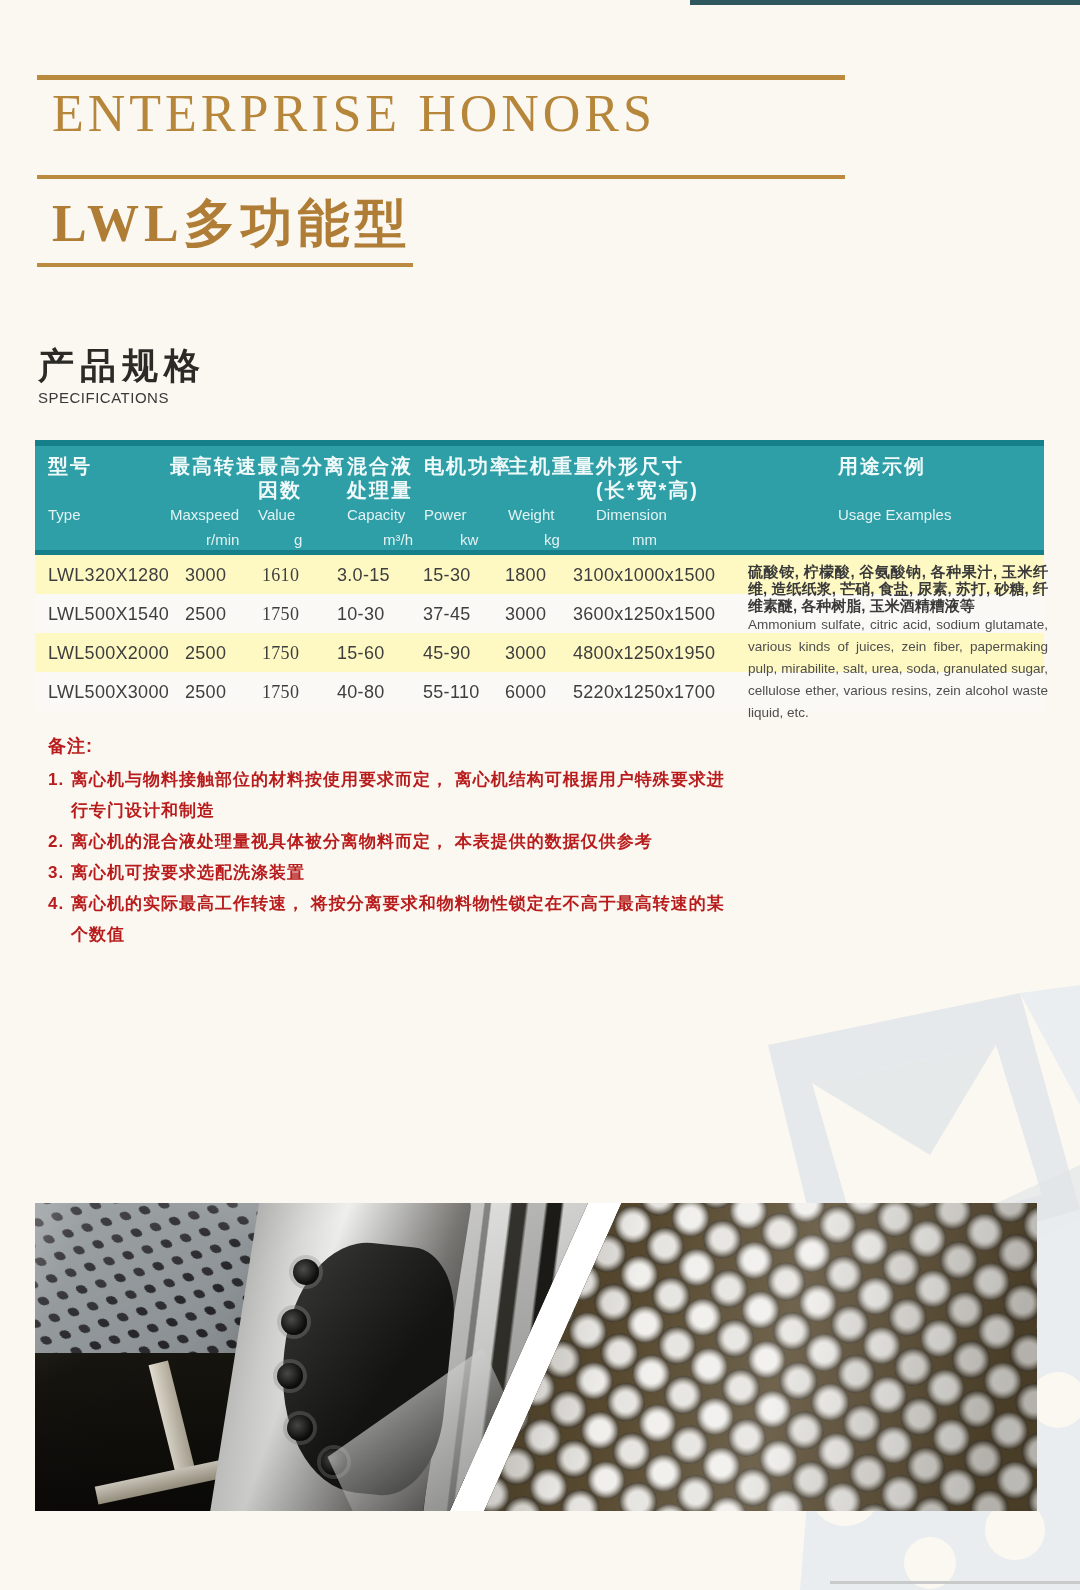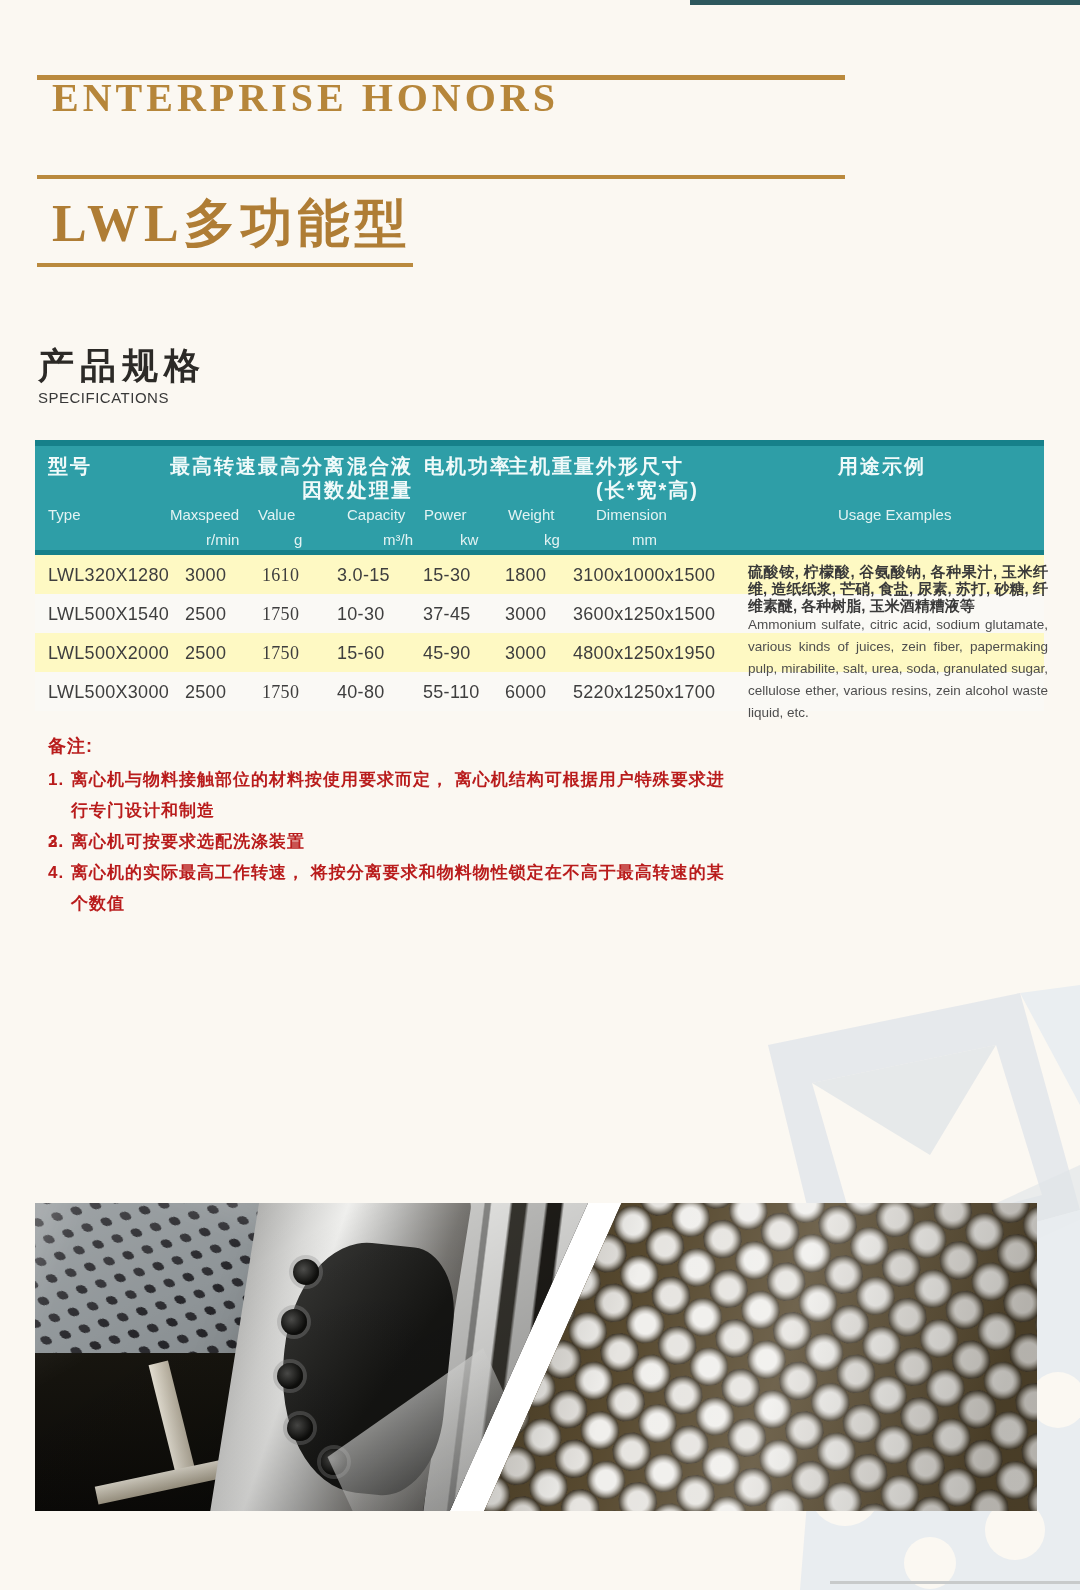--- a/index.html
+++ b/index.html
@@ -8,42 +8,42 @@
 
   
   .top-bar{position:absolute;top:0;left:690px;right:0;height:5px;background:#2E585E;}
   .bottom-bar{position:absolute;top:1581px;left:830px;right:0;height:3px;background:#C8CACA;}
 
   
   .gold-rule{position:absolute;background:#BA8A3E;}
   .rule1{left:37px;top:75px;width:808px;height:5px;}
   .rule2{left:37px;top:175px;width:808px;height:4px;}
   .rule3{left:37px;top:263px;width:376px;height:4px;}
-  .page-title{position:absolute;left:52px;top:74px;font-family:"Liberation Serif","DejaVu Serif",serif;
-    font-size:40px;font-weight:700;letter-spacing:4px;color:#B6863A;white-space:nowrap;}
+  .page-title{position:absolute;left:52px;top:84px;font-family:"Liberation Serif","DejaVu Serif",serif;
+    font-size:52px;font-weight:400;letter-spacing:4px;color:#B6863A;white-space:nowrap;}
   .page-subtitle{position:absolute;left:52px;top:189px;font-family:"Liberation Serif","DejaVu Serif",serif;
     font-size:52px;font-weight:700;letter-spacing:5px;color:#AF7D35;white-space:nowrap;}
 
   .sec-cn{position:absolute;left:38px;top:342px;font-family:"Liberation Serif","DejaVu Serif",serif;
     font-size:36px;font-weight:700;letter-spacing:6px;color:#2C2A27;}
   .sec-en{position:absolute;left:38px;top:389px;font-size:15px;letter-spacing:.5px;color:#383838;}
 
   
   .spec-table{position:absolute;left:35px;top:440px;width:1009px;}
   .thead{position:relative;height:115px;background:#2E9EA7;border-top:6px solid #16808A;
     border-bottom:5px solid #16808A;box-sizing:border-box;}
   .hcell{position:absolute;top:8px;color:#F0FAFA;}
   .hcell .cn{font-size:20px;font-weight:700;letter-spacing:2px;line-height:24px;white-space:nowrap;}
   .hcell .cn2{white-space:nowrap;}
   .hcell .en{position:absolute;top:52px;left:0;font-size:15px;font-weight:400;color:#E3F3F3;white-space:nowrap;}
   .hcell .unit{position:absolute;top:77px;left:0;font-size:15px;font-weight:400;color:#E3F3F3;white-space:nowrap;margin-left:36px;}
   .hc0{left:13px;width:120px;}
   .hc1{left:135px;width:88px;}
   .hc2{left:223px;width:88px;}
-  .hc2 .cn2{text-align:right;}
+  .hc2 .cn2{text-align:left;}
   .hc3{left:312px;width:80px;}
   .hc4{left:389px;width:84px;}
   .hc5{left:473px;width:88px;}
   .hc6{left:561px;width:160px;}
   .hc7{left:803px;width:200px;}
 
   .tbody{position:relative;}
   .trow{position:relative;height:39px;}
   .row-gray{background:#fef9c3;}
   .row-light{background:#FAF9F5;}
@@ -232,20 +232,21 @@
   </div>
 
   <div class="notes">
     <div class="notes-label">备注:</div>
     <div class="note-item">
       <span class="note-num">1.</span>
       <span>离心机与物料接触部位的材料按使用要求而定， 离心机结构可根据用户特殊要求进行专门设计和制造</span>
     </div>
     <div class="note-item">
       <span class="note-num">2.</span>
+      <span>离心机的混合液处理量视具体被分离物料而定， 本表提供的数据仅供参考</span>
     </div>
     <div class="note-item">
       <span class="note-num">3.</span>
       <span>离心机可按要求选配洗涤装置</span>
     </div>
     <div class="note-item">
       <span class="note-num">4.</span>
       <span>离心机的实际最高工作转速， 将按分离要求和物料物性锁定在不高于最高转速的某个数值</span>
     </div>
   </div>

